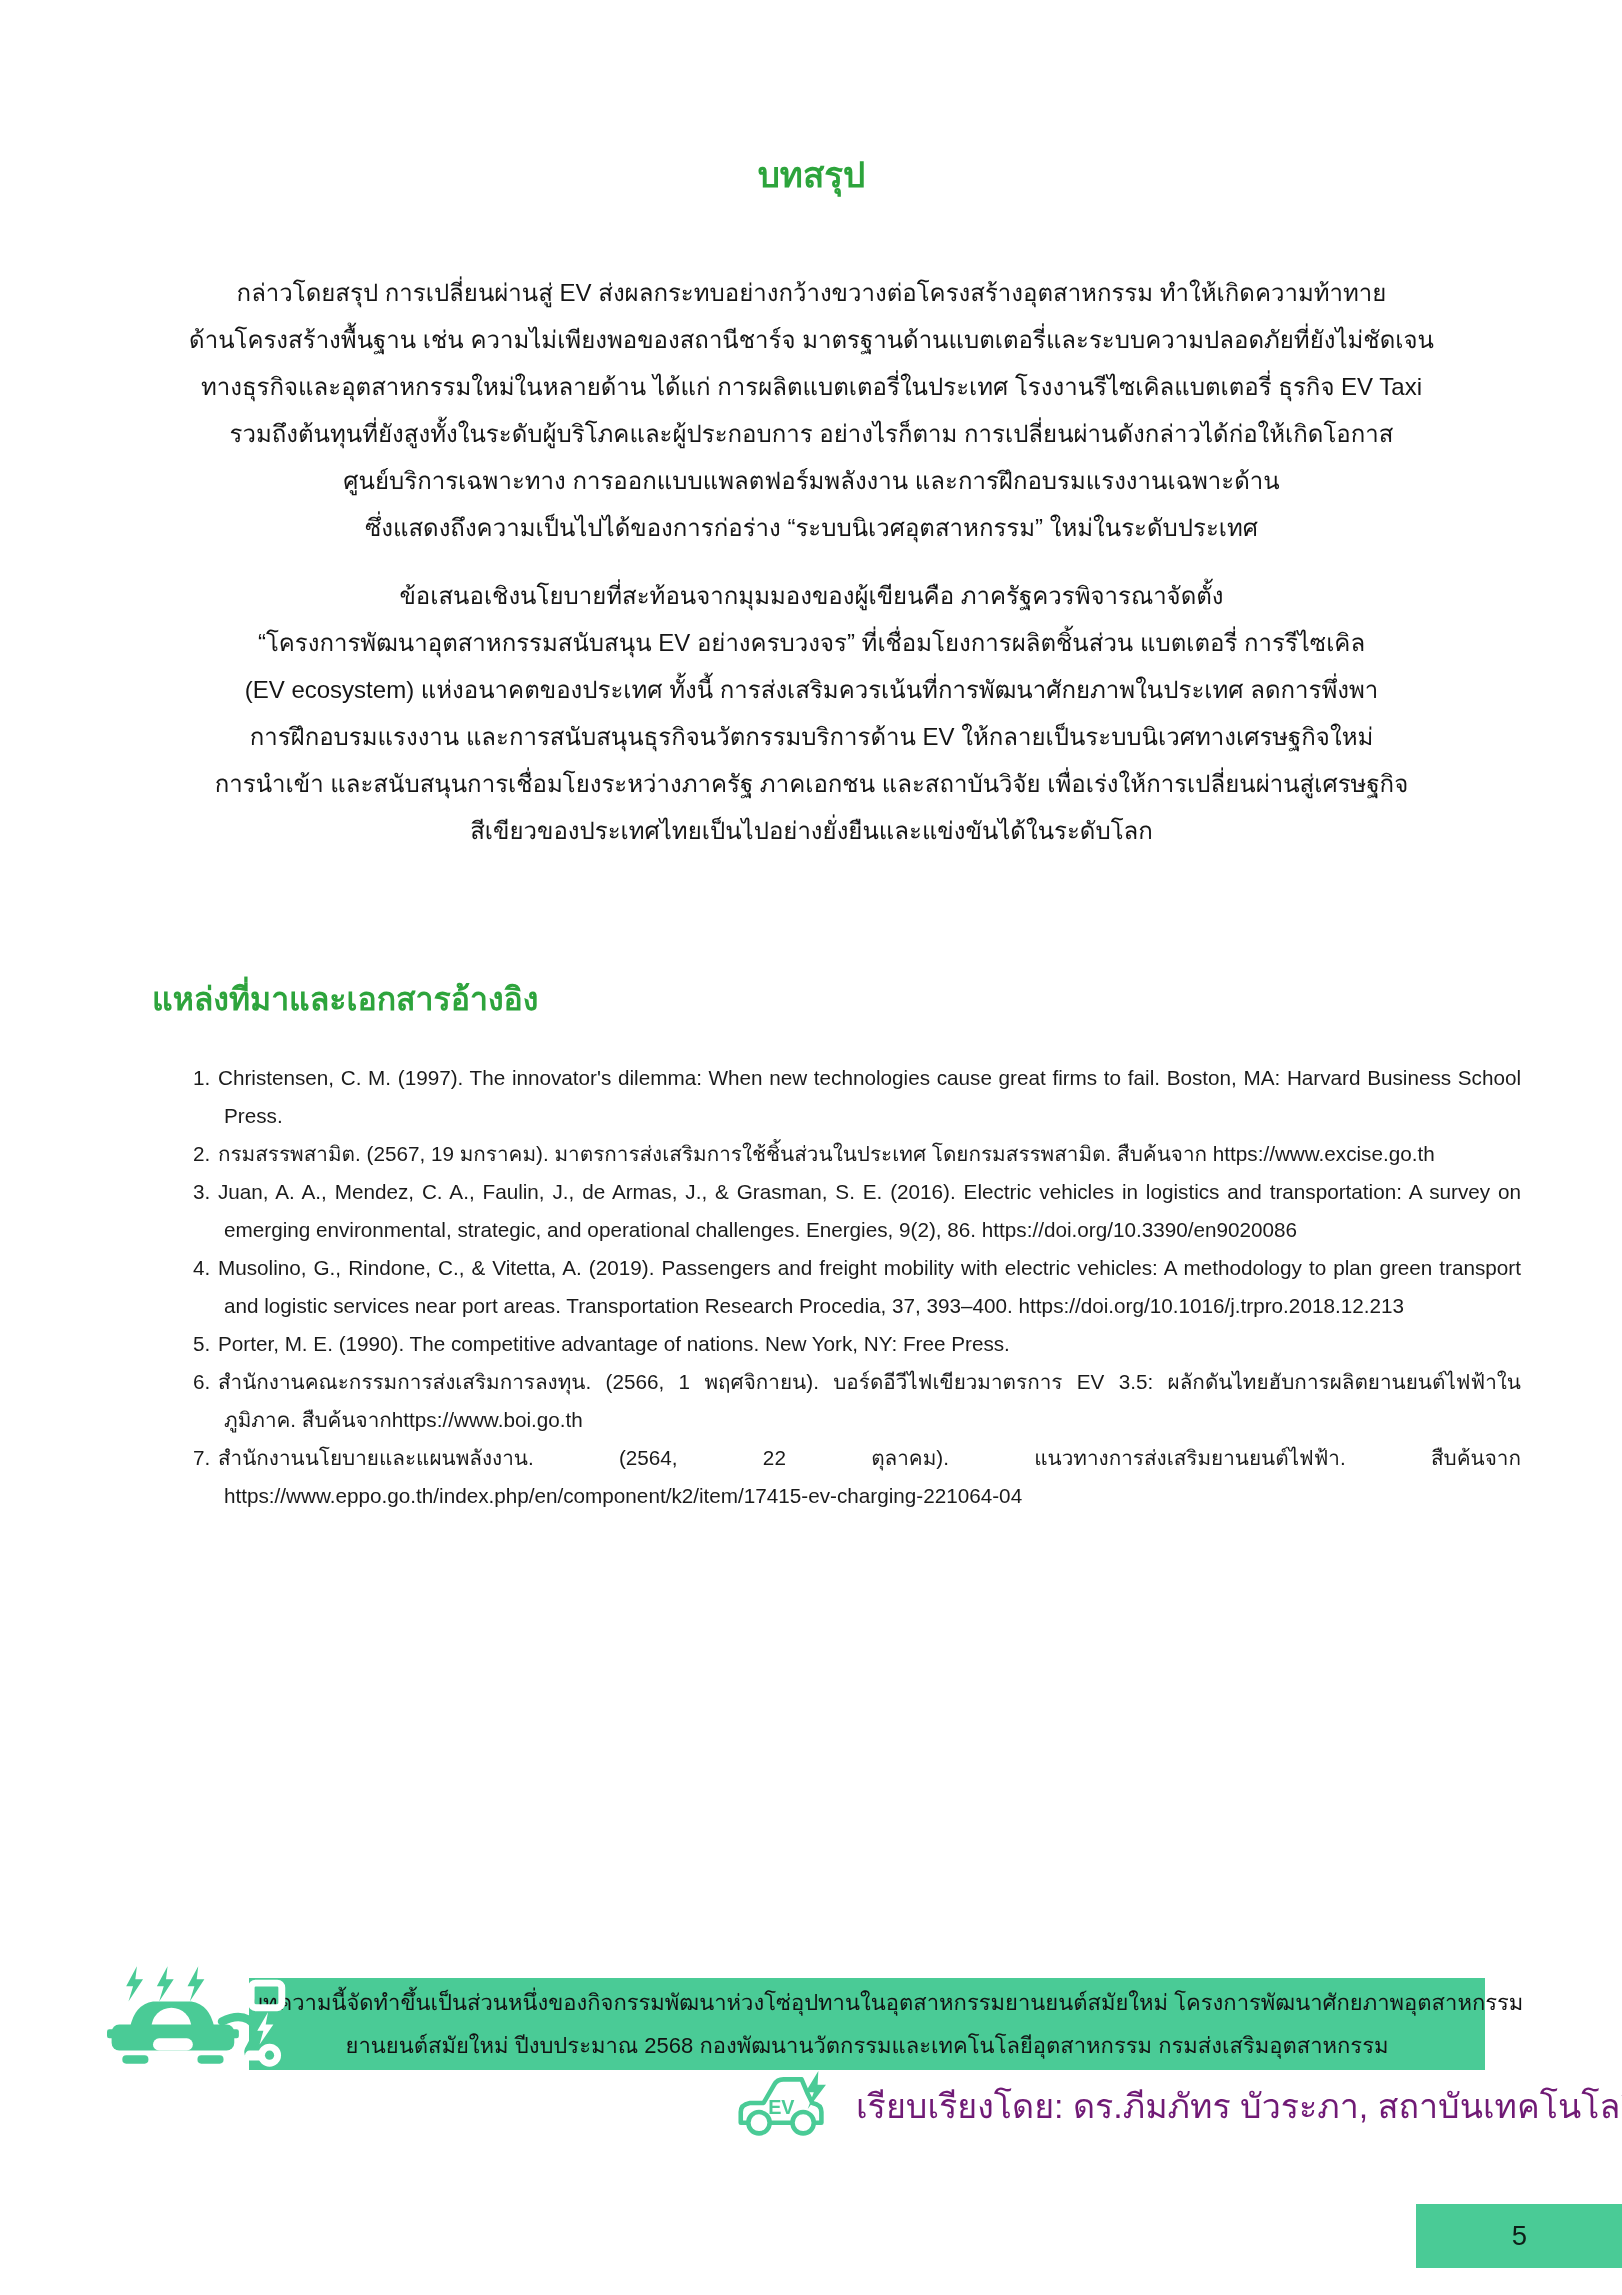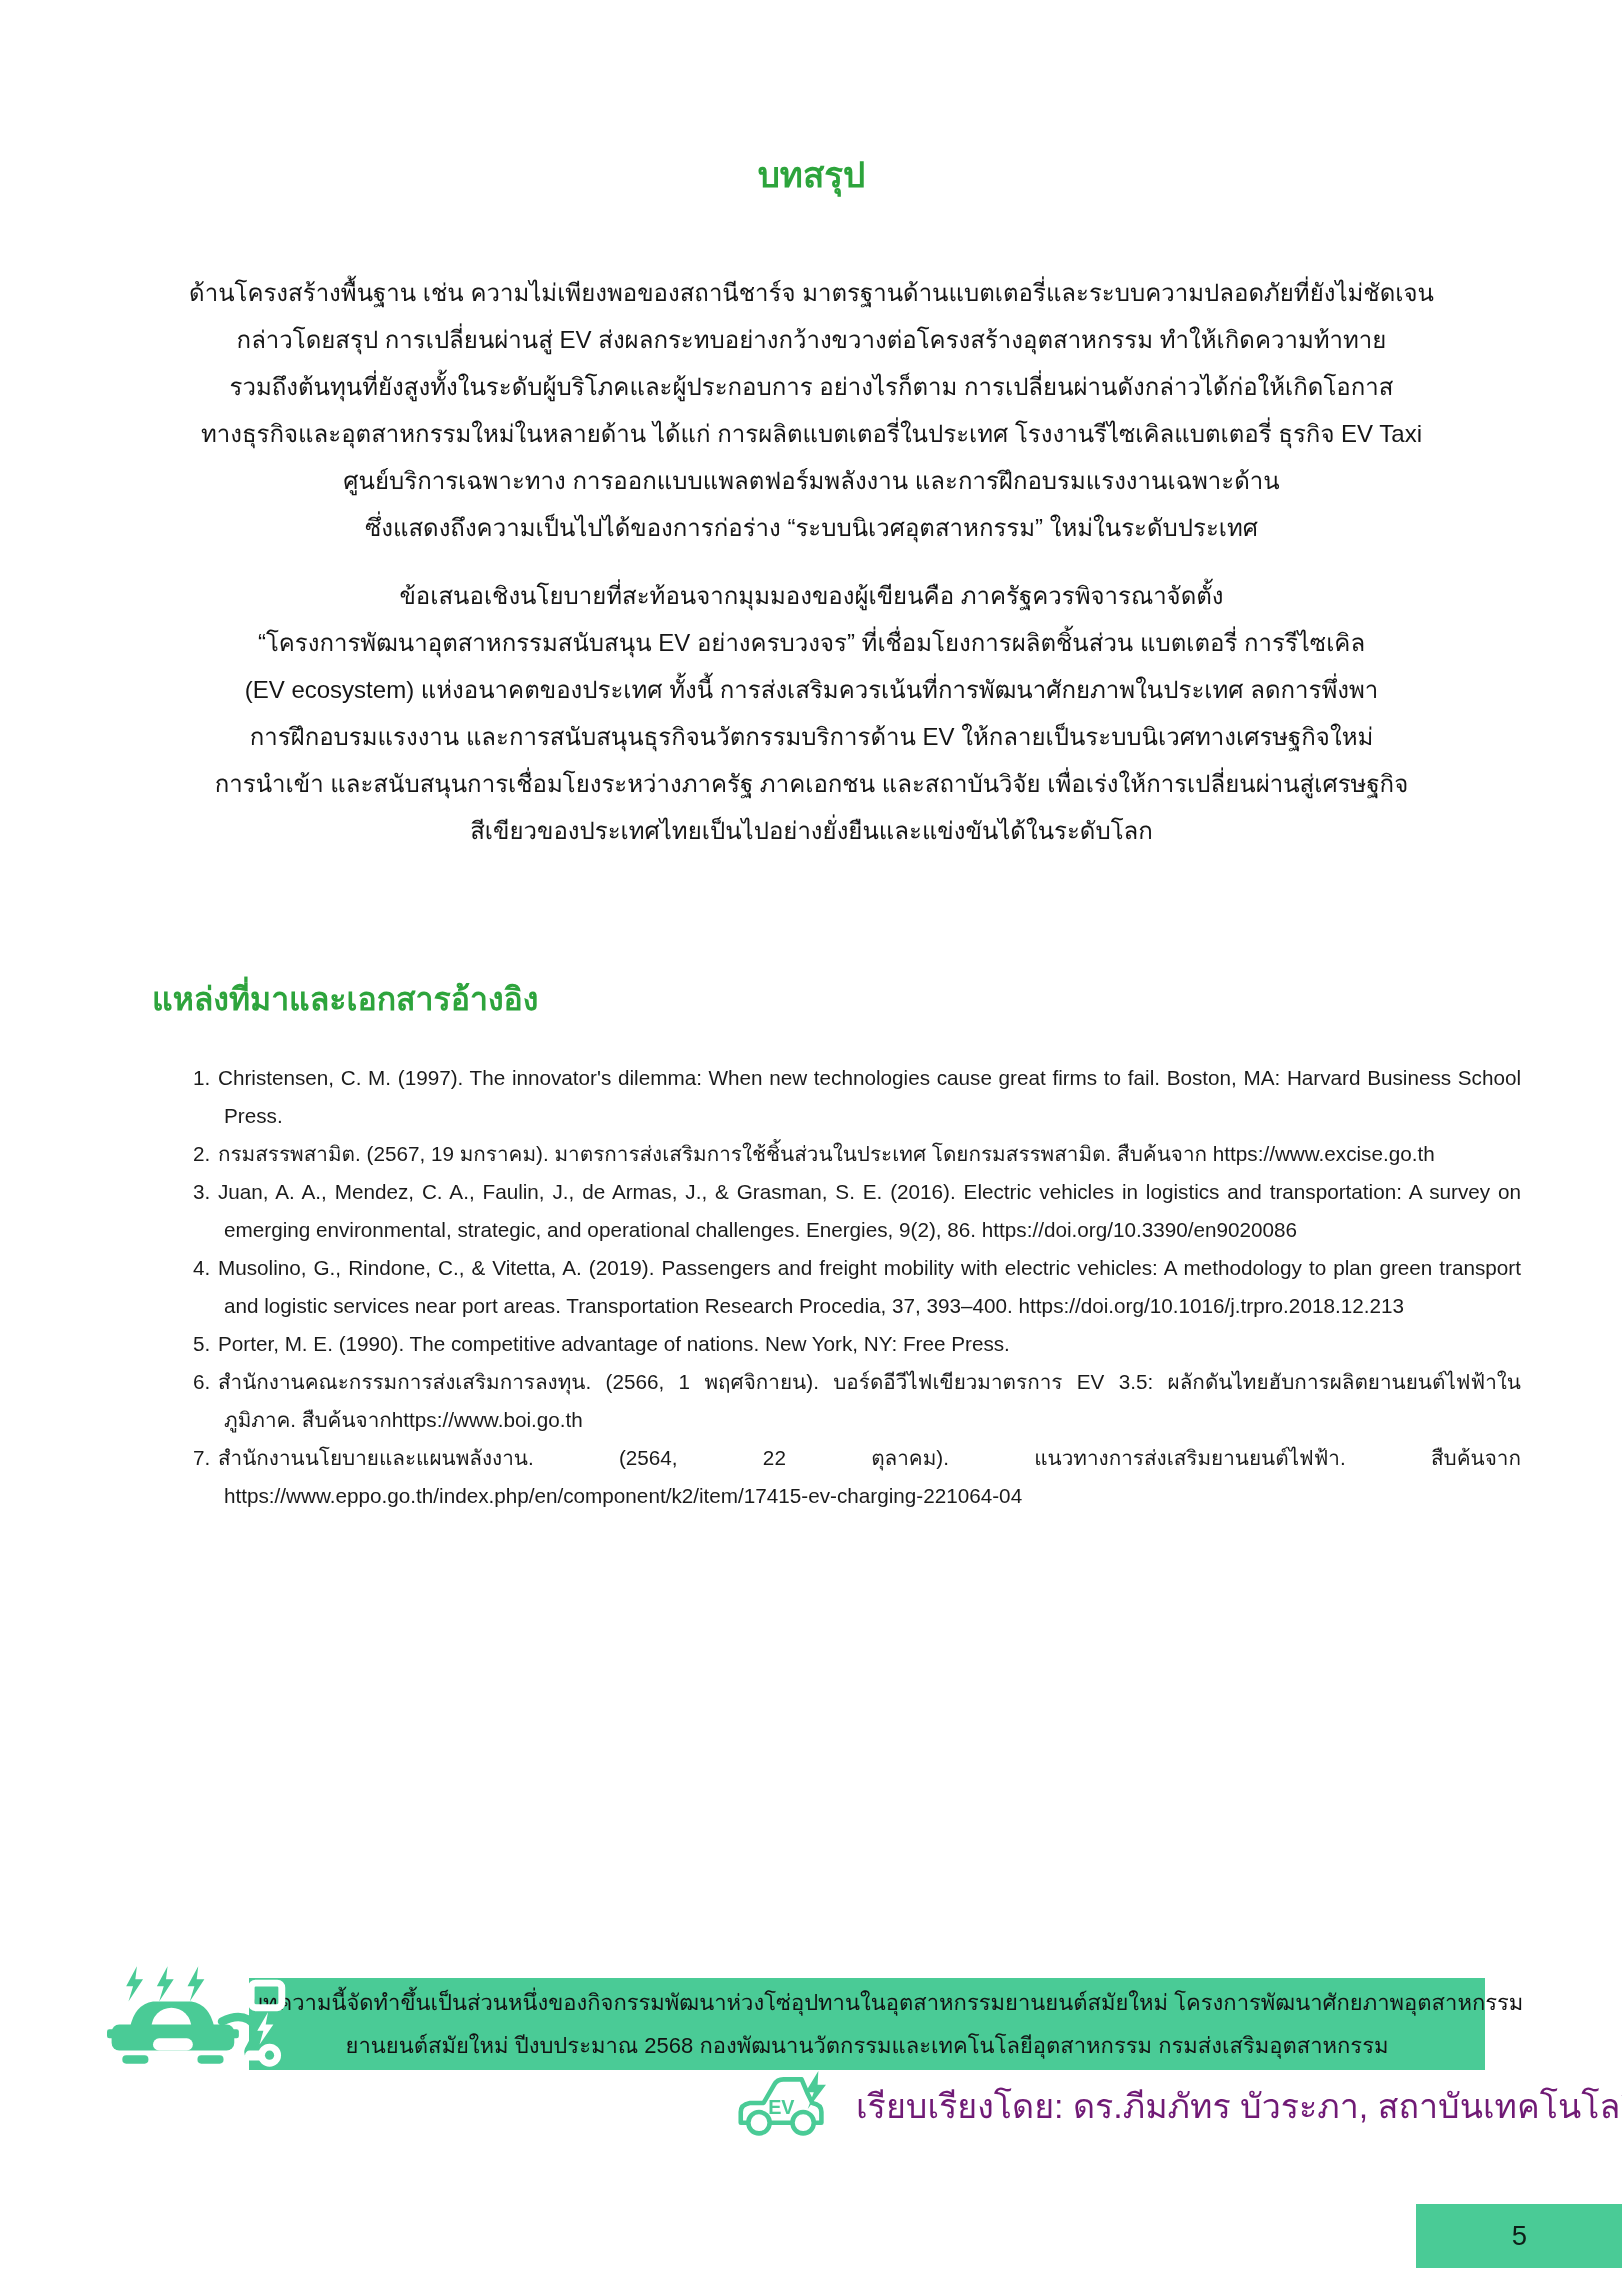--- a/index.html
+++ b/index.html
@@ -63,24 +63,24 @@
   }
 </style>
 </head>
 <body>
 
 <div class="page">
 
   <div class="summary-title">บทสรุป</div>
 
   <div class="body-para" id="para1">
+    <div class="line">กล่าวโดยสรุป การเปลี่ยนผ่านสู่ EV ส่งผลกระทบอย่างกว้างขวางต่อโครงสร้างอุตสาหกรรม ทำให้เกิดความท้าทาย</div>
     <div class="line">ด้านโครงสร้างพื้นฐาน เช่น ความไม่เพียงพอของสถานีชาร์จ มาตรฐานด้านแบตเตอรี่และระบบความปลอดภัยที่ยังไม่ชัดเจน</div>
-    <div class="line">กล่าวโดยสรุป การเปลี่ยนผ่านสู่ EV ส่งผลกระทบอย่างกว้างขวางต่อโครงสร้างอุตสาหกรรม ทำให้เกิดความท้าทาย</div>
+    <div class="line">ทางธุรกิจและอุตสาหกรรมใหม่ในหลายด้าน ได้แก่ การผลิตแบตเตอรี่ในประเทศ โรงงานรีไซเคิลแบตเตอรี่ ธุรกิจ EV Taxi</div>
     <div class="line">รวมถึงต้นทุนที่ยังสูงทั้งในระดับผู้บริโภคและผู้ประกอบการ อย่างไรก็ตาม การเปลี่ยนผ่านดังกล่าวได้ก่อให้เกิดโอกาส</div>
-    <div class="line">ทางธุรกิจและอุตสาหกรรมใหม่ในหลายด้าน ได้แก่ การผลิตแบตเตอรี่ในประเทศ โรงงานรีไซเคิลแบตเตอรี่ ธุรกิจ EV Taxi</div>
     <div class="line">ศูนย์บริการเฉพาะทาง การออกแบบแพลตฟอร์มพลังงาน และการฝึกอบรมแรงงานเฉพาะด้าน</div>
     <div class="line">ซึ่งแสดงถึงความเป็นไปได้ของการก่อร่าง “ระบบนิเวศอุตสาหกรรม” ใหม่ในระดับประเทศ</div>
   </div>
 
   <div class="body-para" id="para2">
     <div class="line">ข้อเสนอเชิงนโยบายที่สะท้อนจากมุมมองของผู้เขียนคือ ภาครัฐควรพิจารณาจัดตั้ง</div>
     <div class="line">“โครงการพัฒนาอุตสาหกรรมสนับสนุน EV อย่างครบวงจร” ที่เชื่อมโยงการผลิตชิ้นส่วน แบตเตอรี่ การรีไซเคิล</div>
     <div class="line">(EV ecosystem) แห่งอนาคตของประเทศ ทั้งนี้ การส่งเสริมควรเน้นที่การพัฒนาศักยภาพในประเทศ ลดการพึ่งพา</div>
     <div class="line">การฝึกอบรมแรงงาน และการสนับสนุนธุรกิจนวัตกรรมบริการด้าน EV ให้กลายเป็นระบบนิเวศทางเศรษฐกิจใหม่</div>
     <div class="line">การนำเข้า และสนับสนุนการเชื่อมโยงระหว่างภาครัฐ ภาคเอกชน และสถาบันวิจัย เพื่อเร่งให้การเปลี่ยนผ่านสู่เศรษฐกิจ</div>

